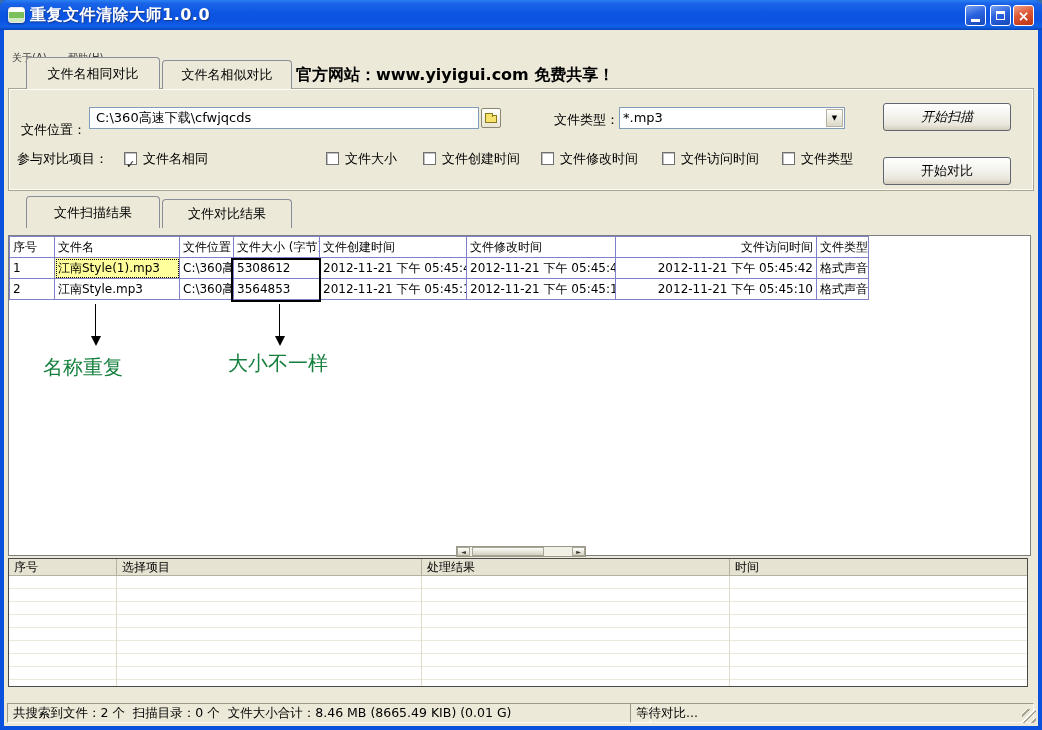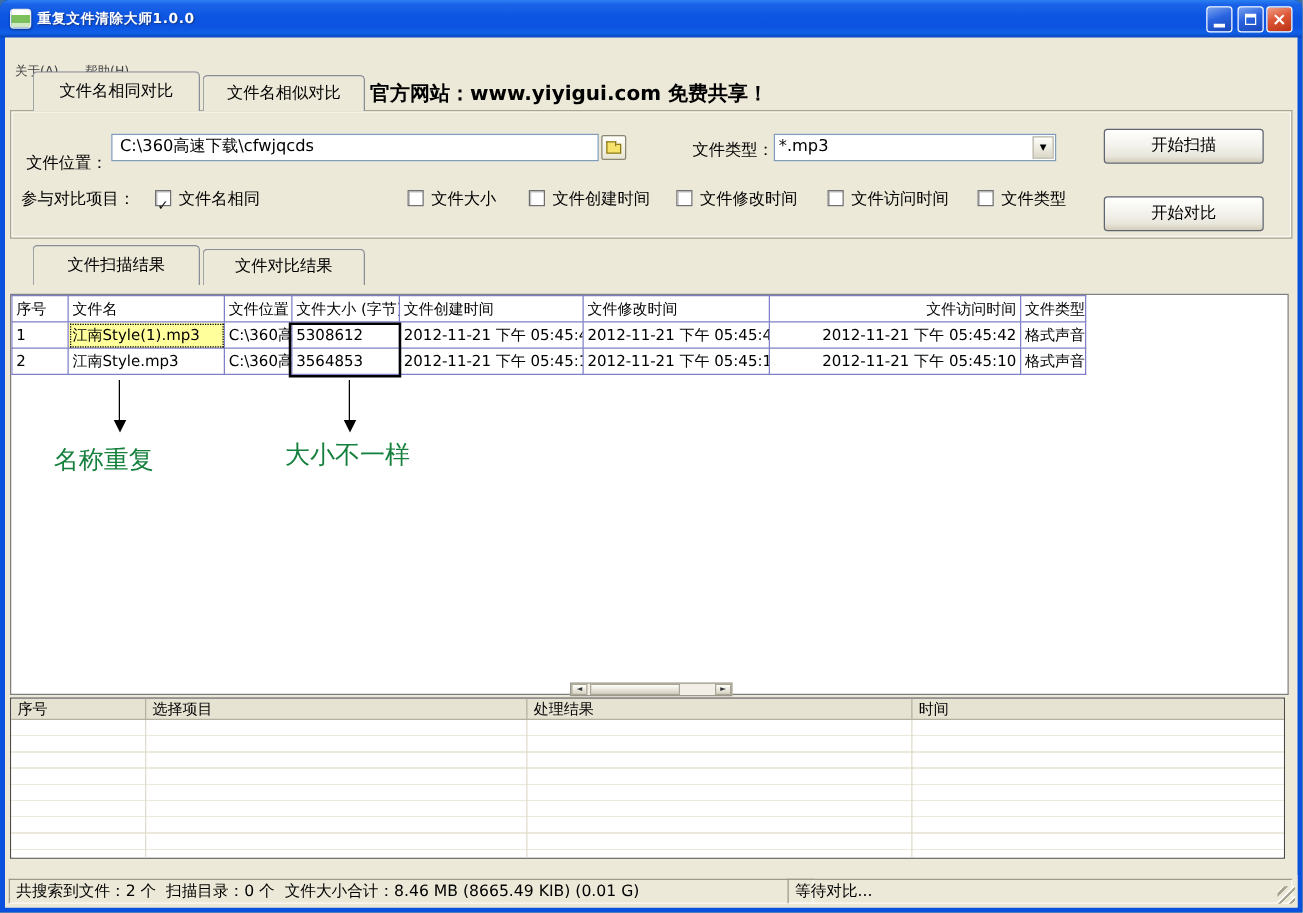--- a/index.html
+++ b/index.html
@@ -8,21 +8,21 @@
   .win { position:relative; width:1042px; height:730px; background:#0a51dd; border-radius:7px 7px 0 0; overflow:hidden; }
 
   
   .titlebar { position:absolute; left:0; top:0; width:1042px; height:30px;
     background:linear-gradient(180deg,#2a80f2 0%,#1a63e8 12%,#0c55e2 45%,#0b53e0 70%,#1160e8 88%,#0845b8 100%);
     border-radius:7px 7px 0 0; }
   .title-icon { position:absolute; left:8px; top:7px; width:17px; height:16px;
     border:1px solid #e9e9e9; border-radius:3px;
     background:linear-gradient(180deg,#fdfdfd 0 30%,#7cc05e 30% 75%,#cfe9c2 75%); box-shadow:0 1px 2px rgba(0,0,0,.4); }
   .title-text { position:absolute; left:30px; top:0; height:30px; line-height:30px; color:#fff;
-    font-size:11px; font-weight:bold; text-shadow:1px 1px 1px #173a8a; letter-spacing:.5px; }
+    font-size:16px; font-weight:bold; text-shadow:1px 1px 1px #173a8a; letter-spacing:.5px; }
   .tb-btn { position:absolute; top:5px; width:21px; height:21px; border:1px solid #fff; border-radius:3px;
     display:flex; align-items:center; justify-content:center; }
   .tb-btn.min  { left:965px;  background:linear-gradient(160deg,#7aa2ef 0%,#2a63e0 45%,#1747b8 100%); }
   .tb-btn.max  { left:990px;  background:linear-gradient(160deg,#7aa2ef 0%,#2a63e0 45%,#1747b8 100%); }
   .tb-btn.close{ left:1013px; background:linear-gradient(160deg,#f0a088 0%,#dd5635 45%,#b83214 100%); }
   .glyph-min { width:9px; height:3px; background:#fff; margin-top:10px; }
   .glyph-max { width:9px; height:9px; border:1px solid #fff; border-top:3px solid #fff; }
   .glyph-close { color:#fff; font-weight:bold; font-size:14px; line-height:14px; }
 
   
@@ -141,21 +141,21 @@
       <div class="lbl" style="left:12px; top:32px;">文件位置：</div>
       <div class="textbox" style="left:80px; top:18px; width:390px; height:22px; line-height:20px;">C:\360高速下载\cfwjqcds</div>
       <div class="folder-btn">
           <span class="folder-ico"></span>
         </div>
       <div class="lbl" style="left:545px; top:22px;">文件类型：</div>
       <div class="combo">
         <span class="combo-text">*.mp3</span>
         <span class="combo-btn"><span>▼</span></span>
       </div>
-      <div class="xp-btn" style="top:14px;">开始扫描</div>
+      <div class="xp-btn" style="top:14px;font-style:italic;">开始扫描</div>
       <div class="xp-btn" style="top:68px;">开始对比</div>
 
       <div class="lbl" style="left:8px; top:61px;">参与对比项目：</div>
 
       <div class="xp-check" style="left:115px;"><span class="mark">✓</span></div>
       <div class="chk-lbl" style="left:134px;">文件名相同</div>
 
       <div class="xp-check" style="left:317px;"></div>
       <div class="chk-lbl" style="left:336px;">文件大小</div>
 

